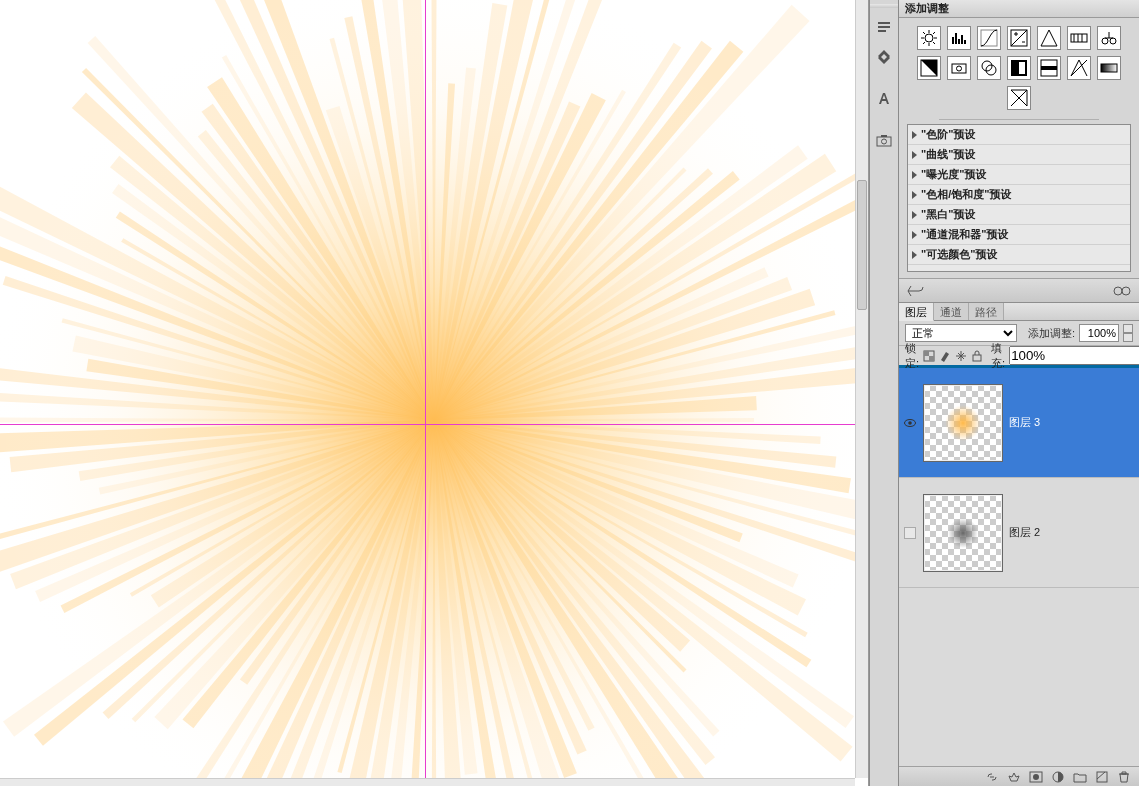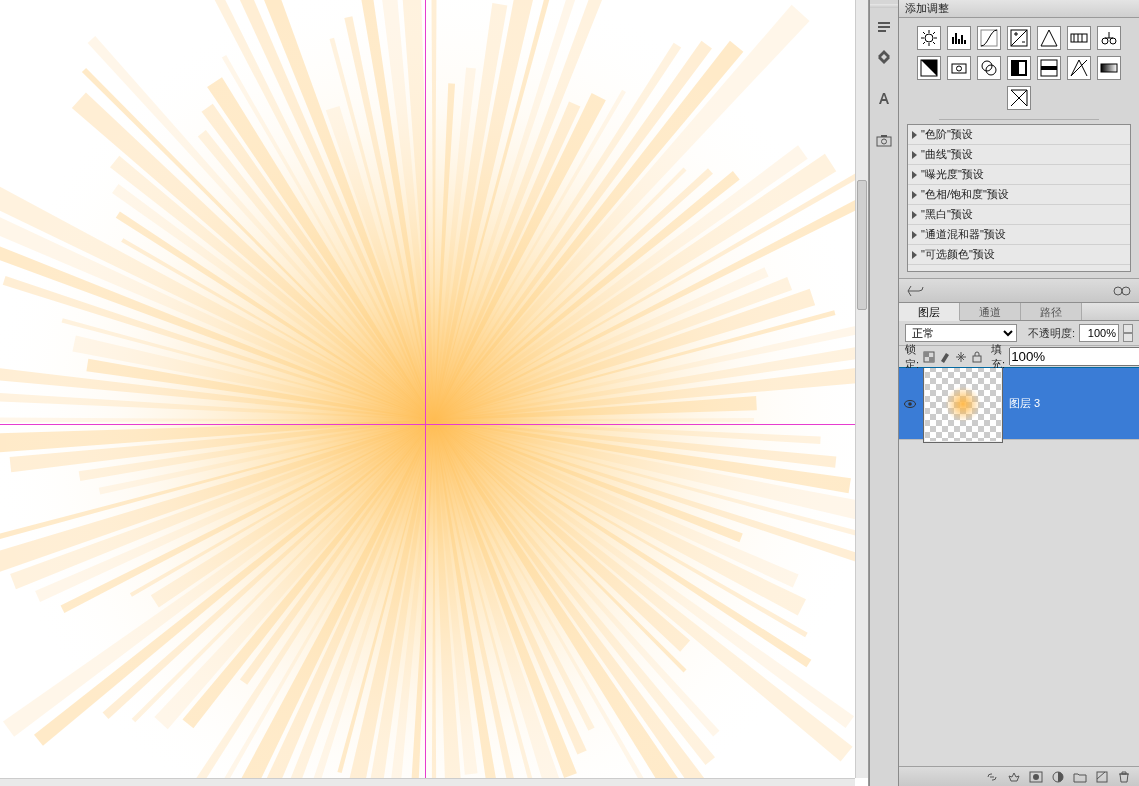--- a/index.html
+++ b/index.html
@@ -31,48 +31,48 @@
 .dock { width: 30px; background: #d6d6d6; border-left: 1px solid #8a8a8a; border-right: 1px solid #8a8a8a; display: flex; flex-direction: column; align-items: center; padding-top: 4px; gap: 0; }
 .dock .grip { width: 100%; height: 4px; background: linear-gradient(#e8e8e8,#c8c8c8); margin-bottom: 4px; }
 .dock-ico { width: 22px; height: 22px; margin: 4px 0; display: flex; align-items: center; justify-content: center; color: #444; cursor: pointer; }
 .dock-ico svg { width: 16px; height: 16px; }
 
 
 .panels { width: 240px; background: #d6d6d6; display: flex; flex-direction: column; font-size: 11px; color: #222; }
 .panel-header { height: 18px; background: linear-gradient(#e4e4e4,#cfcfcf); border-bottom: 1px solid #9a9a9a; padding: 2px 6px; display: flex; align-items: center; }
 
 
-.adjustments { background: #d6d6d6; border-bottom: 1px solid #8e8e8e; }
+.adjustments { background: #d6d6d6; border-bottom: 1px solid #8e8e8e; font-weight: bold; }
 .adj-icons { display: flex; flex-wrap: wrap; justify-content: center; gap: 6px 6px; padding: 8px 14px 6px; }
 .adj-ico { width: 24px; height: 24px; background: #fff; border: 1px solid #888; display: flex; align-items: center; justify-content: center; cursor: pointer; }
 .adj-ico svg { width: 18px; height: 18px; }
 .hr-small { height: 1px; background: #b0b0b0; margin: 3px 40px; }
 .preset-list { margin: 4px 8px 6px; background: #e8e8e8; border: 1px solid #8c8c8c; height: 148px; overflow-y: scroll; }
 .preset-item { height: 20px; display: flex; align-items: center; gap: 4px; padding: 0 4px; border-bottom: 1px solid #d0d0d0; cursor: pointer; }
 .preset-item .tri { width: 0; height: 0; border-top: 4px solid transparent; border-bottom: 4px solid transparent; border-left: 5px solid #555; }
 .adj-footer { height: 24px; background: linear-gradient(#dcdcdc,#c8c8c8); border-top: 1px solid #a0a0a0; display: flex; align-items: center; padding: 0 8px; justify-content: space-between; }
 .adj-footer svg { width: 18px; height: 14px; }
 
 
 .layers { flex: 1; display: flex; flex-direction: column; background: #d6d6d6; }
 .layer-tabs { height: 18px; background: linear-gradient(#e4e4e4,#cfcfcf); border-bottom: 1px solid #8e8e8e; display: flex; align-items: stretch; }
-.ltab { padding: 2px 19px; border-right: 1px solid #aaa; color: #555; background: #d0d0d0; cursor: pointer; }
+.ltab { padding: 2px 6px; border-right: 1px solid #aaa; color: #555; background: #d0d0d0; cursor: pointer; }
 .ltab.active { background: #e8e8e8; color: #000; border-bottom: 1px solid #e8e8e8; margin-bottom: -1px; }
 .layer-opts { display: flex; align-items: center; gap: 4px; padding: 3px 6px; border-bottom: 1px solid #b0b0b0; background: #d8d8d8; }
 .layer-opts select, .layer-opts input { font-size: 11px; height: 18px; border: 1px solid #8e8e8e; background: #fff; padding: 0 2px; }
 .layer-opts .labelsm { color: #333; }
 .layer-opts input.pct { width: 40px; text-align: right; }
 .spinners { width: 10px; height: 18px; display: flex; flex-direction: column; }
 .spinners div { flex: 1; border: 1px solid #8e8e8e; background: #e4e4e4; }
-.lock-row { display: flex; align-items: center; gap: 4px; padding: 2px 6px; border-bottom: 1px solid #0369a1; background: #d8d8d8; height: 22px; }
+.lock-row { display: flex; align-items: center; gap: 4px; padding: 2px 6px; border-bottom: 3px solid #0369a1; background: #d8d8d8; height: 22px; }
 .lock-row svg { width: 12px; height: 12px; }
 .lock-ico { width: 14px; height: 14px; display: flex; align-items: center; justify-content: center; color: #555; }
 
 .layer-list { flex: 1; background: #dadada; overflow-y: auto; }
-.layer { display: flex; align-items: center; height: 72px; border-bottom: 1px solid #bcbcbc; }
+.layer { display: flex; align-items: center; height: 110px; border-bottom: 1px solid #bcbcbc; }
 .layer.selected { background: #3a7cd6; color: #fff; }
 .vis-col { width: 22px; display: flex; justify-content: center; align-items: center; }
 .eye { width: 12px; height: 12px; }
 .thumb-wrap { width: 80px; height: 78px; margin: 0 6px 0 2px; background: #fff; border: 1px solid #666; position: relative; box-shadow: 0 0 0 1px #eee inset; }
 .checker { background-image:
   linear-gradient(45deg,#ccc 25%,transparent 25%),
   linear-gradient(-45deg,#ccc 25%,transparent 25%),
   linear-gradient(45deg,transparent 75%,#ccc 75%),
   linear-gradient(-45deg,transparent 75%,#ccc 75%);
   background-size: 12px 12px;
@@ -423,21 +423,21 @@
       <div class="layer-tabs">
         <div class="ltab active">图层</div>
         <div class="ltab">通道</div>
         <div class="ltab">路径</div>
       </div>
       <div class="layer-opts">
         <select style="width:112px">
           <option>正常</option>
         </select>
         <span style="flex:1"></span>
-        <span class="labelsm">不透明度:</span>
+        <span class="labelsm">添加调整:</span>
         <input class="pct" value="100%" style="">
         <div class="spinners">
             <div></div>
             <div></div>
           </div>
       </div>
       <div class="lock-row">
         <span class="labelsm">锁定:</span>
         <span class="lock-ico">
             <svg viewBox="0 0 12 12">
@@ -485,20 +485,39 @@
                       <stop offset="0" stop-color="#ffb94a"></stop>
                       <stop offset="1" stop-color="#ffb94a" stop-opacity="0"></stop>
                     </radialGradient>
                   </defs>
                   <circle cx="20" cy="20" r="18" fill="url(#t1)"></circle>
                 </svg>
               </div>
             </div>
             <span class="layer-name">图层 3</span>
           </div>
+          <div class="layer">
+            <div class="vis-col">
+              <span class="eye" style="border:1px solid #aaa;background:#e8e8e8"></span>
+            </div>
+            <div class="thumb-wrap checker">
+              <div class="thumb-center">
+                <svg width="40" height="40" viewBox="0 0 40 40">
+                  <defs>
+                    <radialGradient id="t2">
+                      <stop offset="0" stop-color="#666"></stop>
+                      <stop offset="1" stop-color="#666" stop-opacity="0"></stop>
+                    </radialGradient>
+                  </defs>
+                  <circle cx="20" cy="20" r="15" fill="url(#t2)"></circle>
+                </svg>
+              </div>
+            </div>
+            <span class="layer-name">图层 2</span>
+          </div>
         </div>
 
       <div class="layer-footer">
         <svg viewBox="0 0 14 12">
             <path fill="none" stroke="#555" d="M3 6a3 3 0 013-3h1M11 6a3 3 0 01-3 3H7M5 6h4"></path>
           </svg>
         <svg viewBox="0 0 14 12">
             <path d="M4 10h6l2-5-3 1-2-4-2 4-3-1z" fill="none" stroke="#555"></path>
           </svg>
         <svg viewBox="0 0 14 12">

